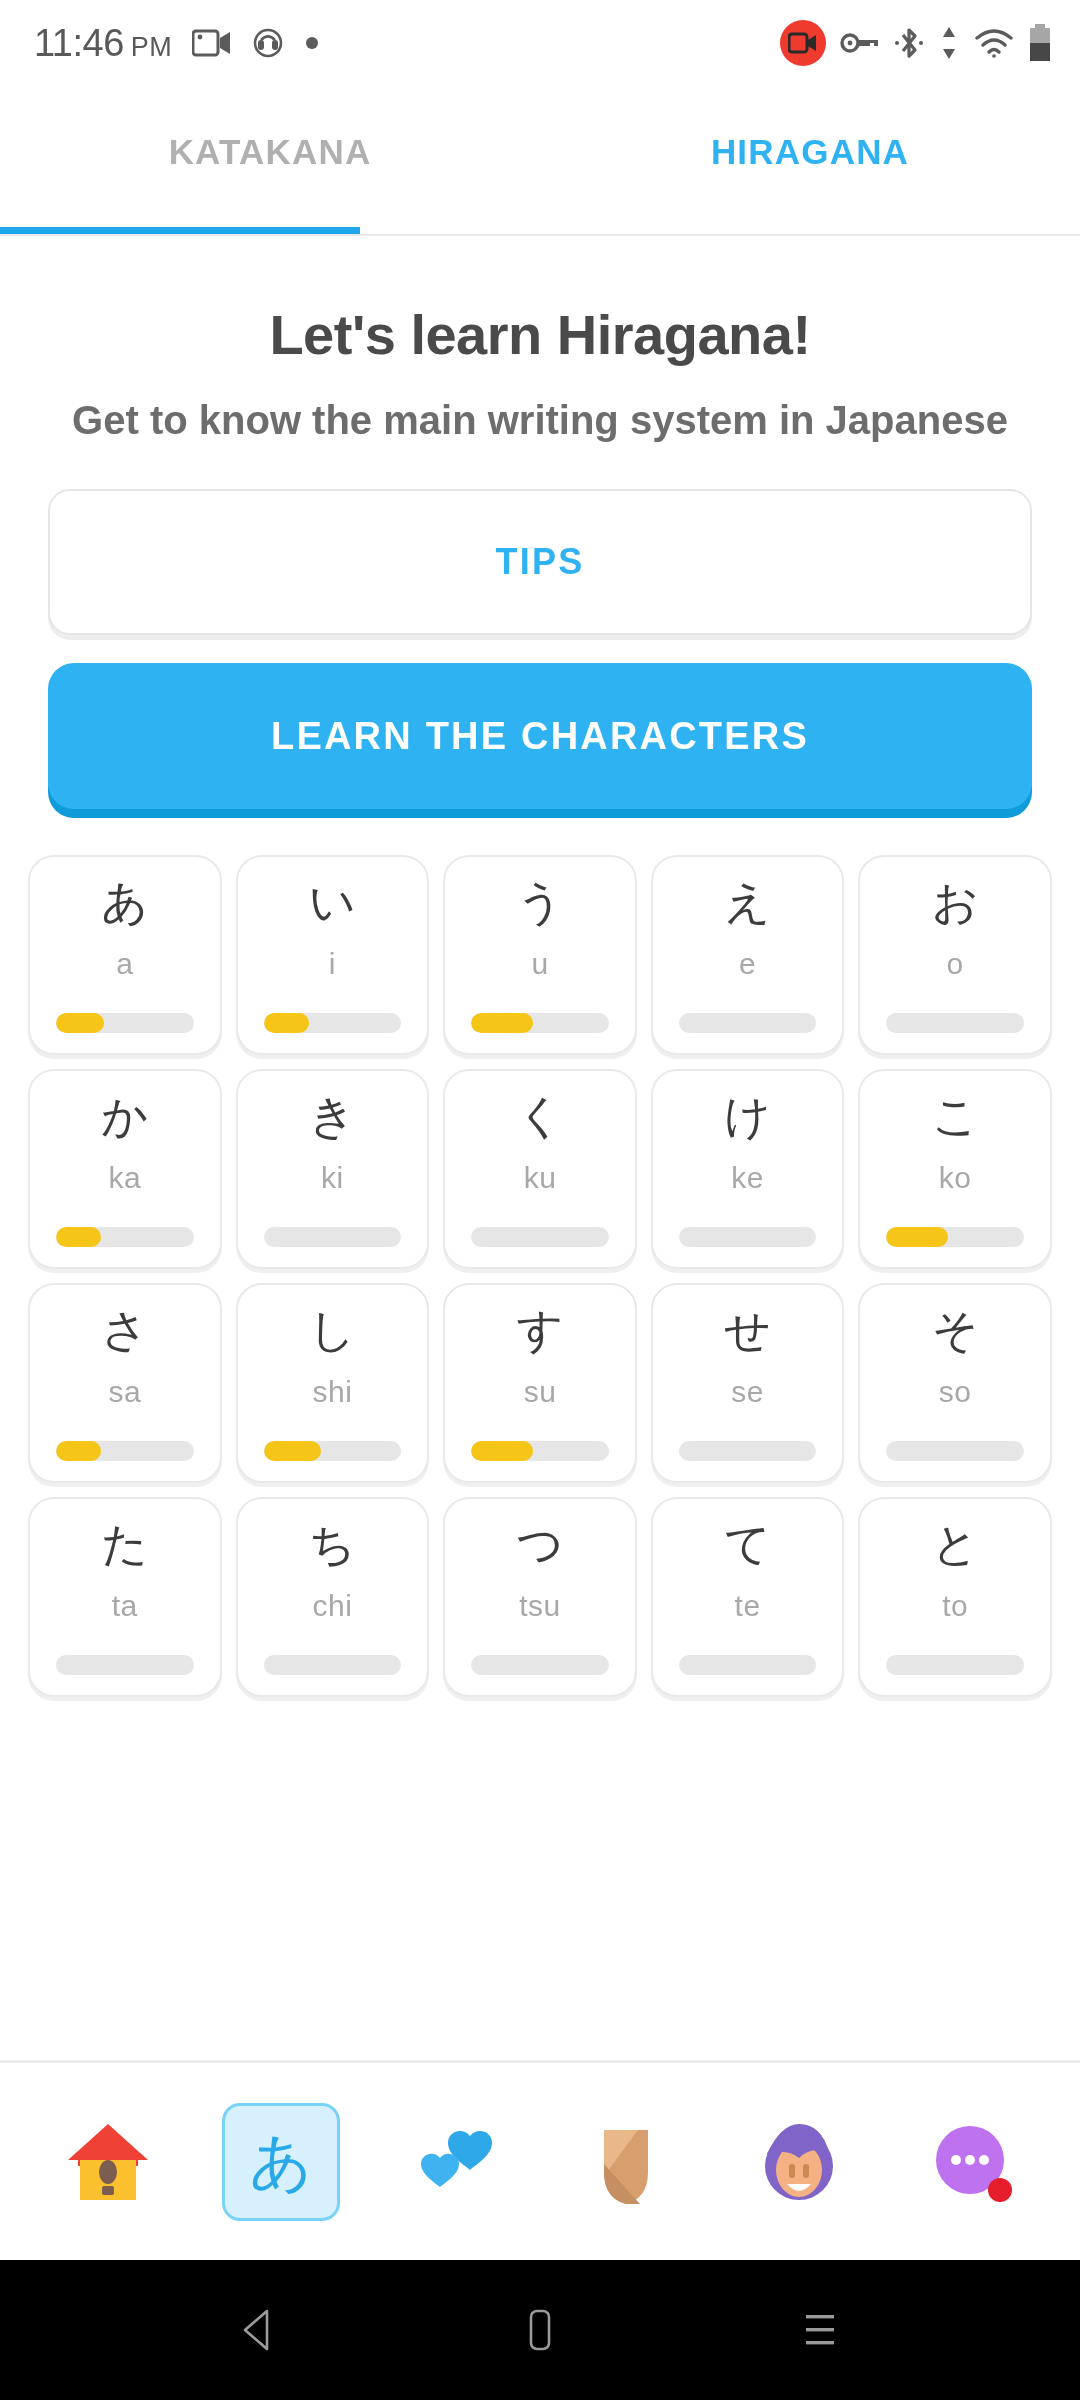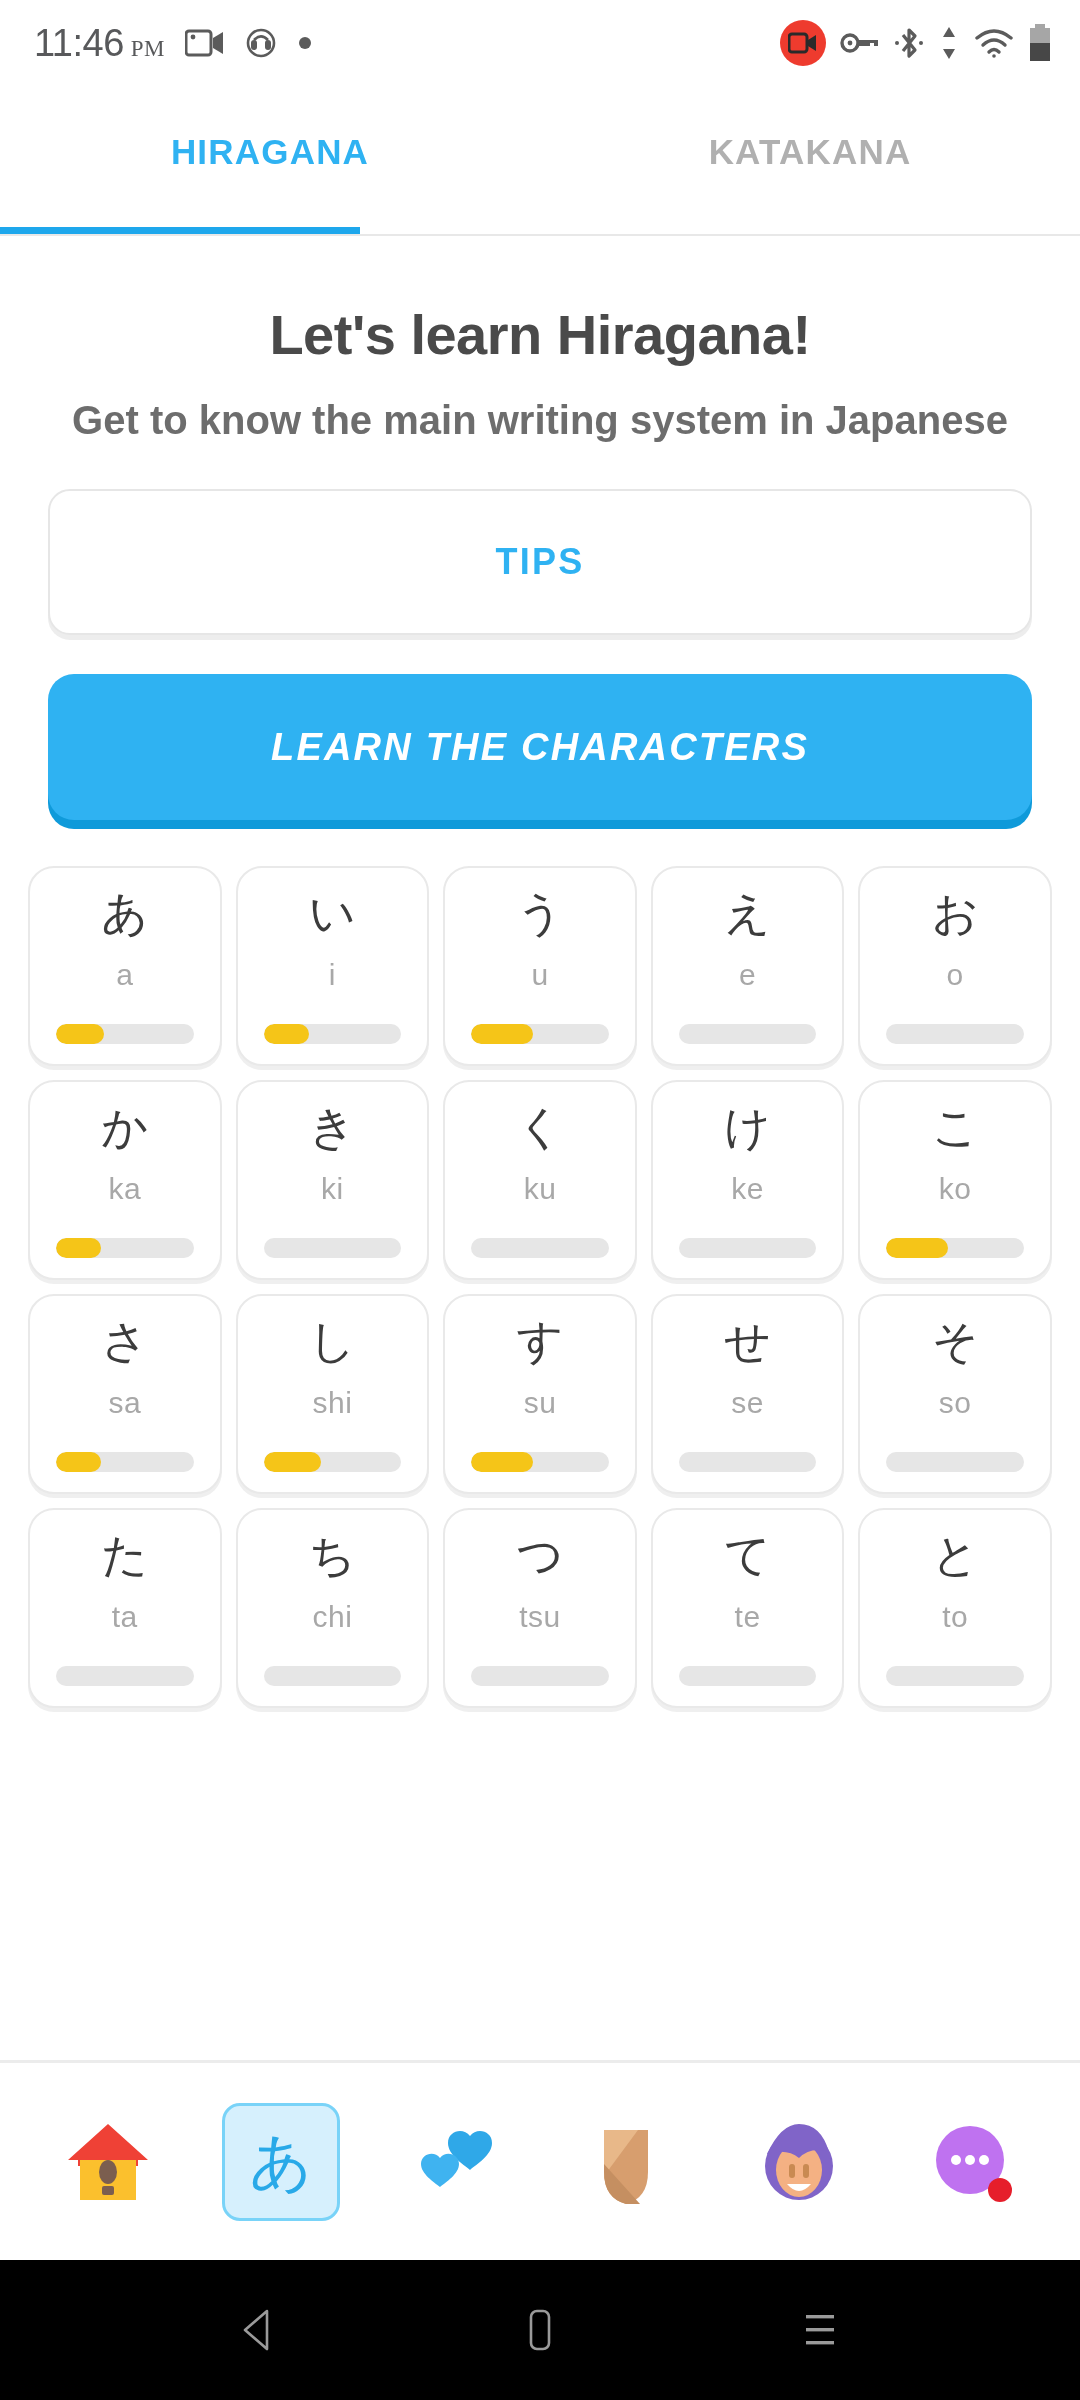--- a/index.html
+++ b/index.html
@@ -21,21 +21,21 @@
     height: 86px; flex: 0 0 86px;
     display: flex; align-items: center;
     padding: 0 28px 0 34px;
     background: #ffffff;
   }
   .status-left { display: flex; align-items: center; gap: 20px; flex: 1; }
   .status-time {
     font-size: 38px; color: #58595b; font-weight: 400;
     letter-spacing: -0.5px; display: flex; align-items: baseline; gap: 7px;
   }
-  .status-time .ampm { font-size: 23px; letter-spacing: 0.5px; font-family: Liberation Serif, serif; }
+  .status-time .ampm { font-size: 27px; letter-spacing: 0.5px; }
   .status-right { display: flex; align-items: center; gap: 14px; }
   .sicon { display: block; }
   .rec-badge {
     width: 46px; height: 46px; border-radius: 50%;
     background: #ee3b2e; display: flex; align-items: center; justify-content: center;
   }
 
   
   .tabs {
     flex: 0 0 150px; height: 150px;
@@ -71,25 +71,24 @@
     font-weight: 700; letter-spacing: 2.2px;
     user-select: none;
   }
   .btn-tips {
     height: 146px; border-radius: 22px;
     background: #ffffff; border: 2px solid #e6e6e6;
     color: #2fb2f2; font-size: 36px;
     box-shadow: 0 5px 0 #ededed;
   }
   .btn-learn {
-    margin-top: 39px;
+    margin-top: 28px;
     height: 146px; border-radius: 26px;
     background: #2fb2f2; color: #ffffff; font-size: 38px;
     box-shadow: 0 9px 0 #0f9ada;
-    font-style: italic;
   }
 
   
   .grid-scroll {
     margin-top: 46px;
     flex: 1 1 auto; min-height: 0;
     padding: 0 28px; overflow: hidden;
   }
   .grid {
     display: grid; grid-template-columns: repeat(5, 1fr);
@@ -202,22 +201,22 @@
       </svg>
       <svg class="sicon" width="24" height="38" viewBox="0 0 24 38">
         <rect x="7" y="0" width="10" height="4" fill="#a6a6a6"></rect>
         <rect x="2" y="4" width="20" height="33" fill="#a6a6a6"></rect>
         <rect x="2" y="19" width="20" height="18" fill="#474747"></rect>
       </svg>
     </div>
   </div>
 
   <div class="tabs">
+    <div class="tab">KATAKANA</div>
     <div class="tab active">HIRAGANA</div>
-    <div class="tab">KATAKANA</div>
     <div class="tab-indicator"></div>
   </div>
 
   <div class="head-block">
     <div class="page-title">Let's learn Hiragana!</div>
     <div class="page-sub">Get to know the main writing system in Japanese</div>
   </div>
 
   <div class="btn-wrap">
     <div class="btn btn-tips">TIPS</div>

